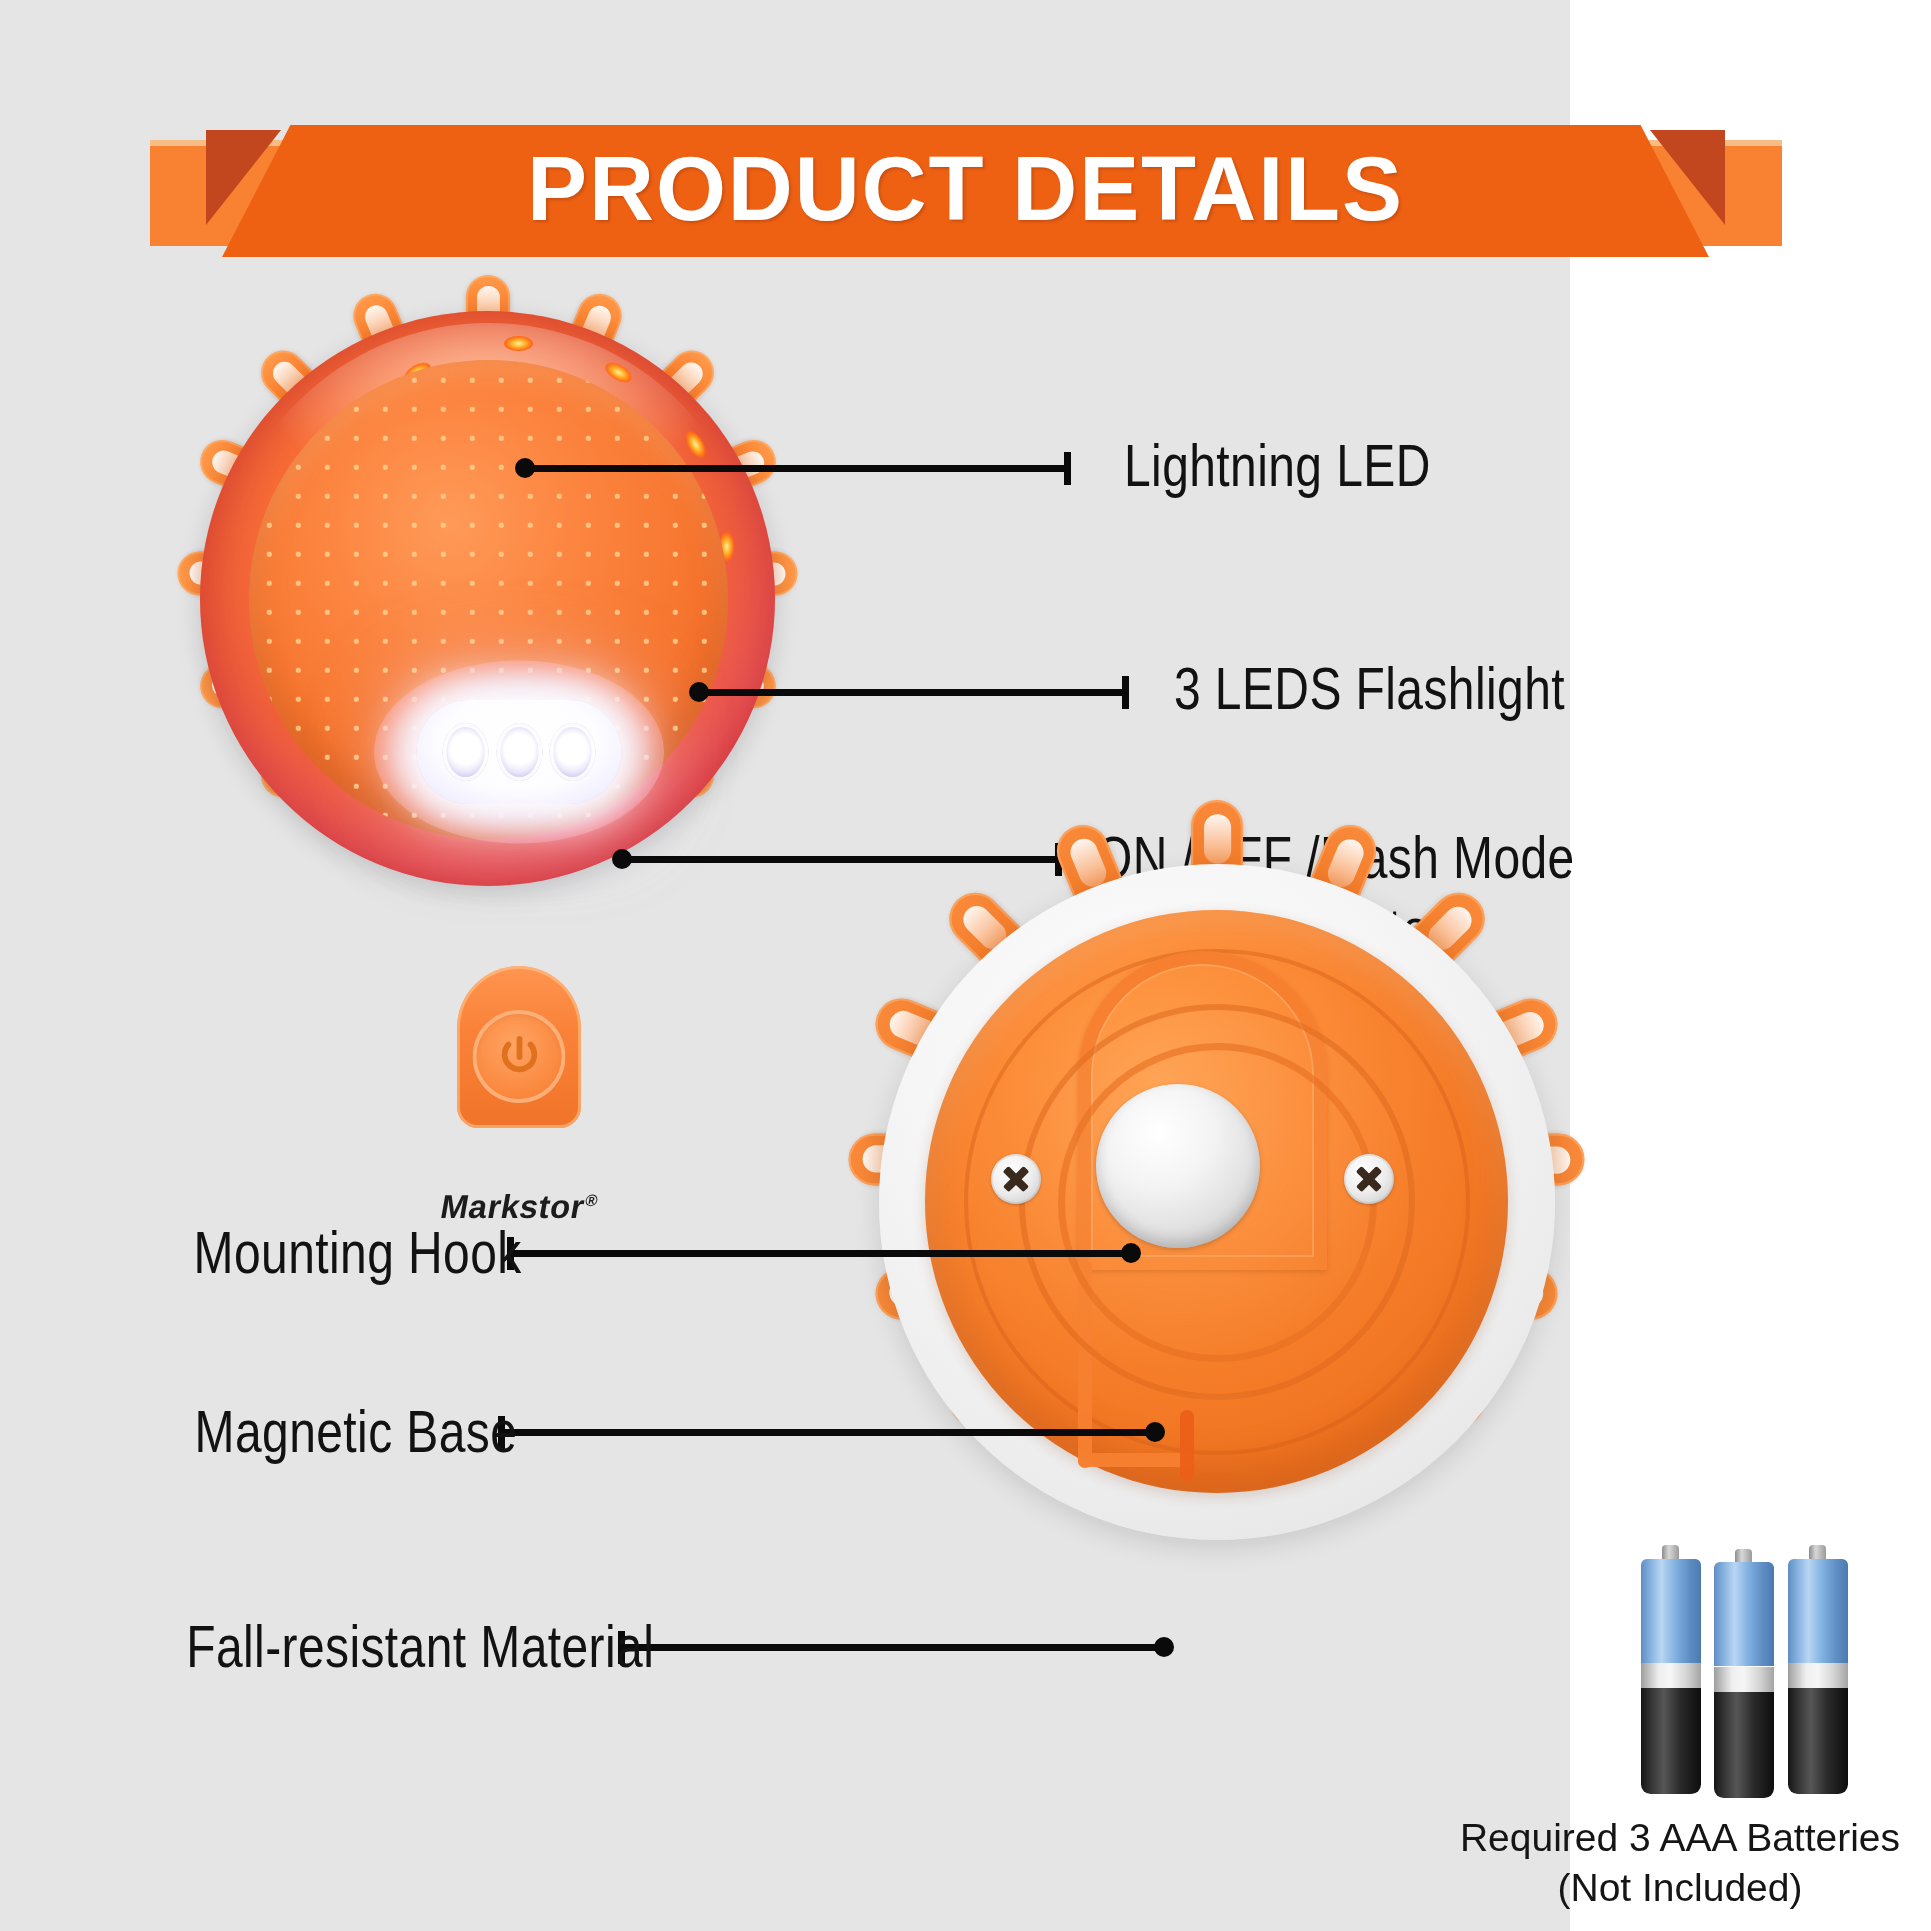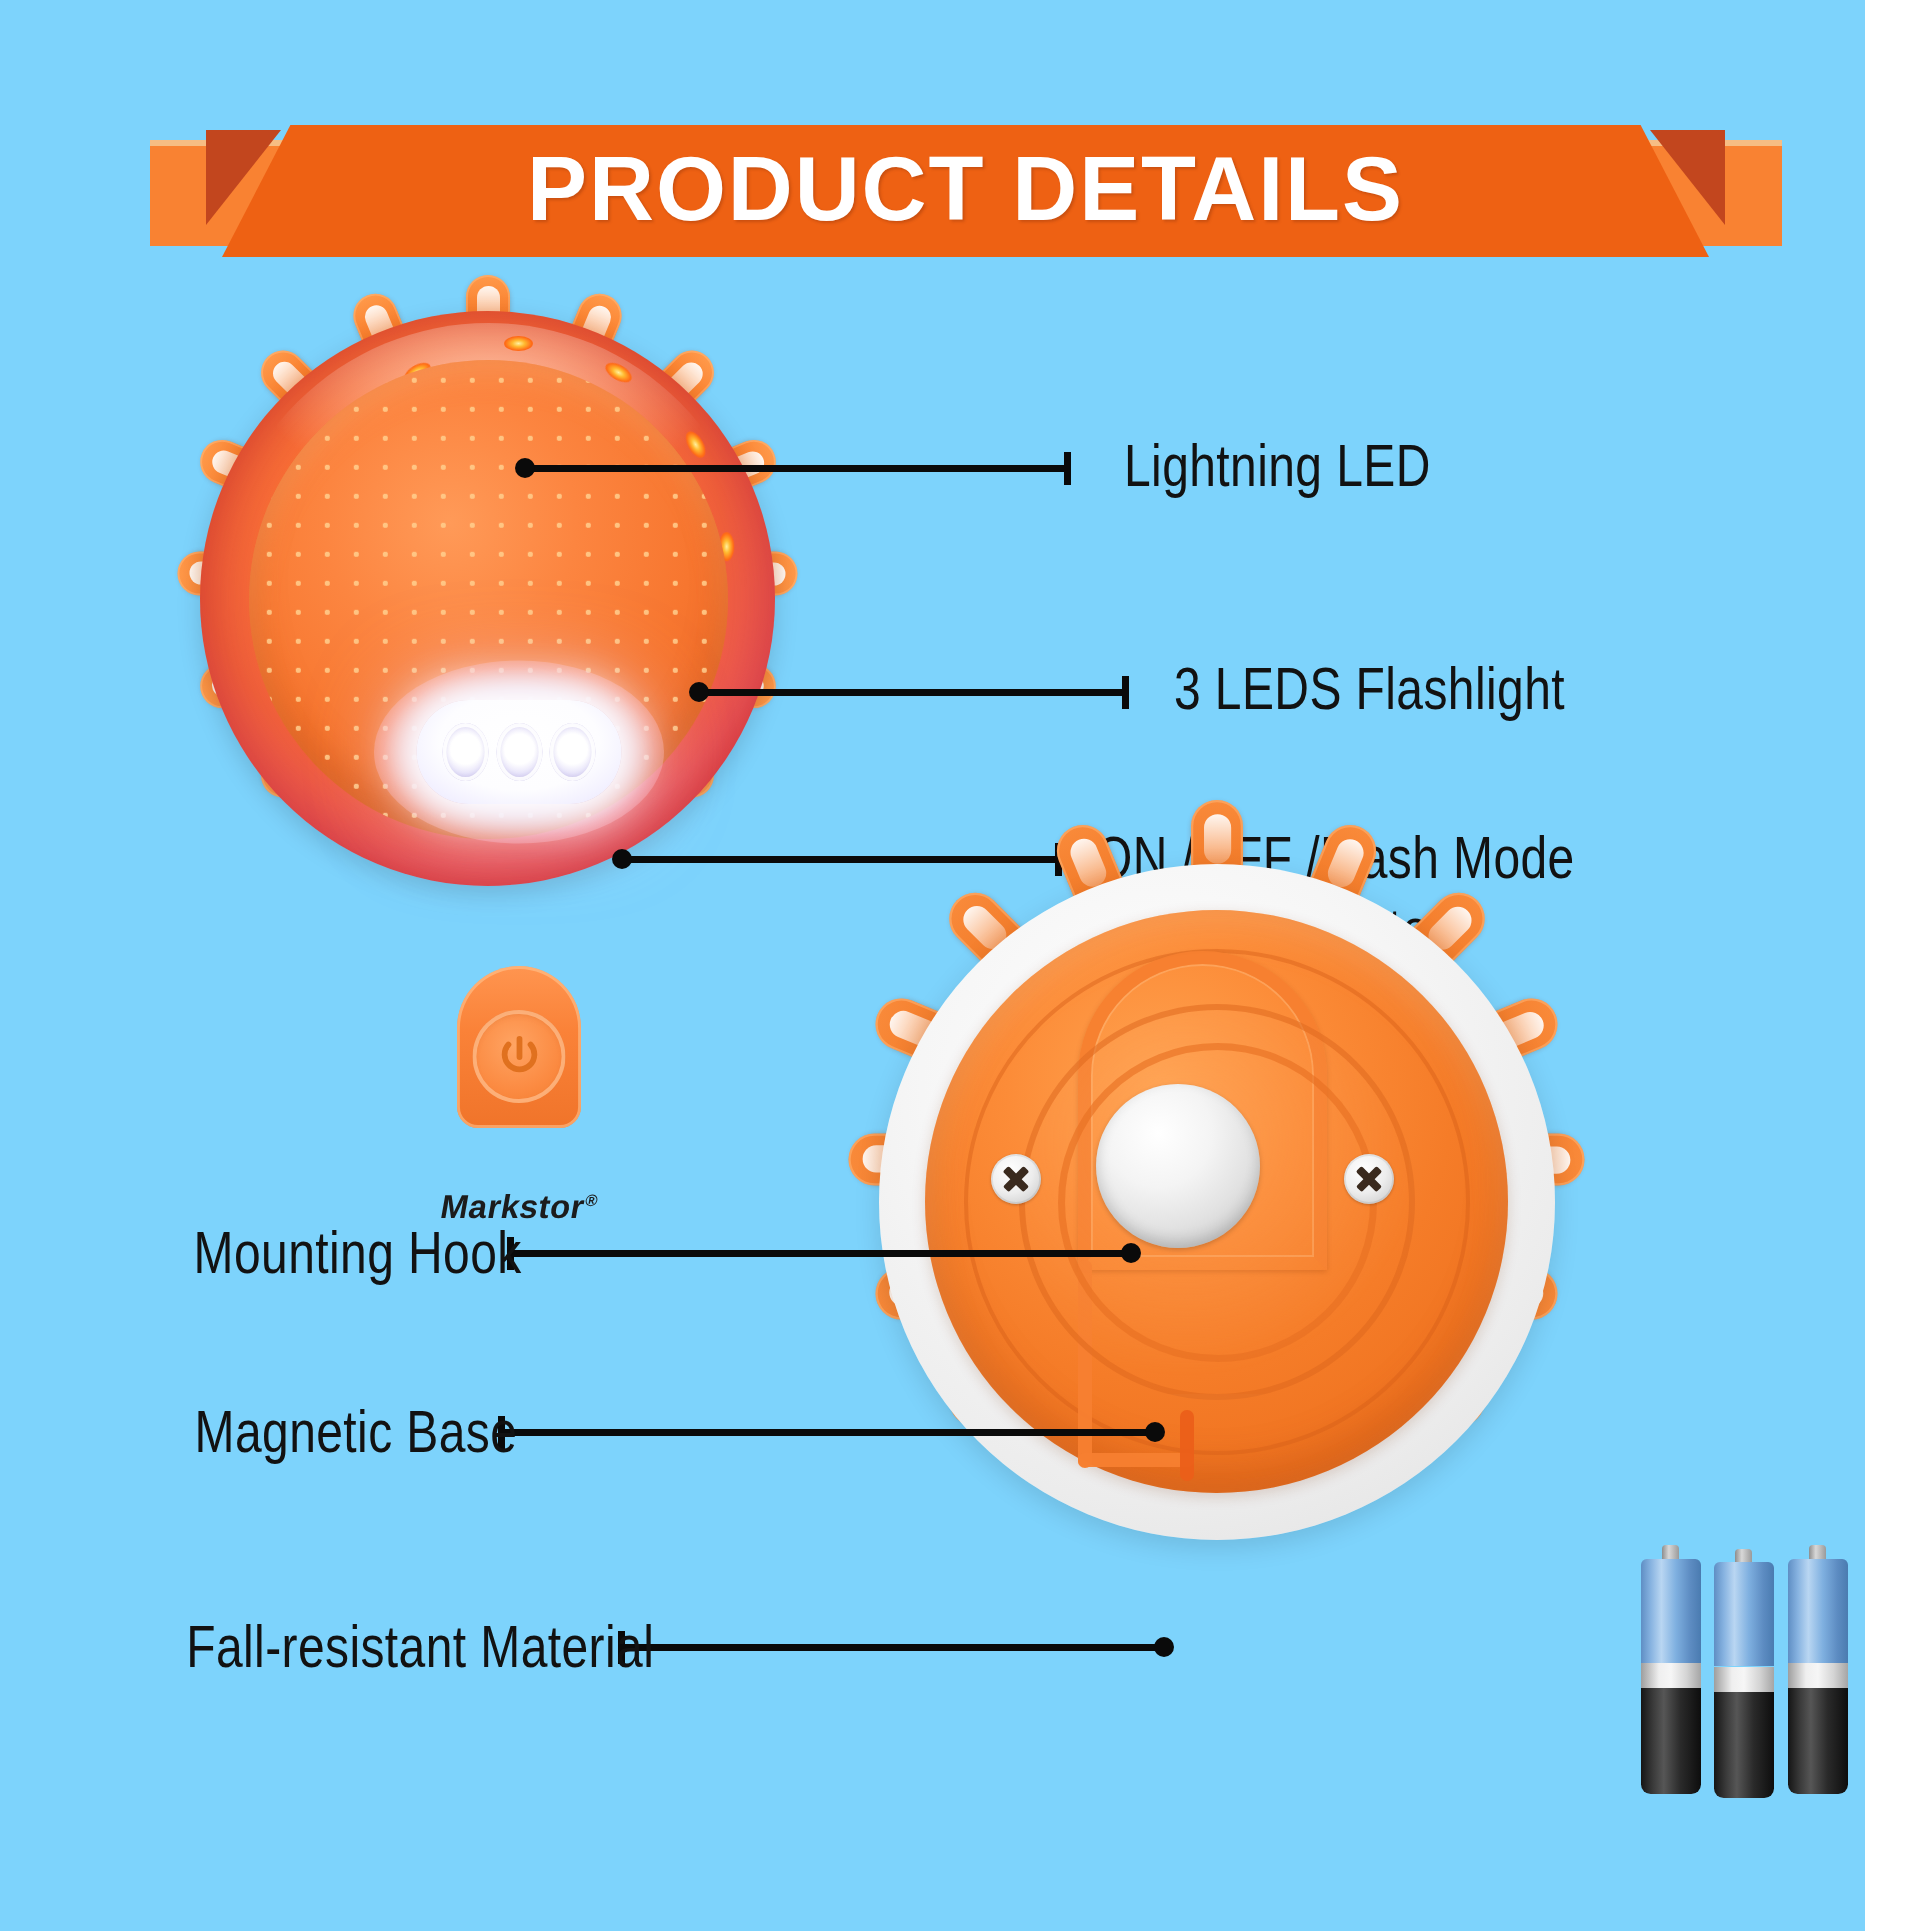--- a/index.html
+++ b/index.html
@@ -4,21 +4,21 @@
 <title>Product Details</title>
 <style>
   * { box-sizing: border-box; }
   html, body {
     margin: 0; padding: 0;
     width: 1931px; height: 1931px;
     background: #ffffff;
     font-family: "Liberation Sans", "DejaVu Sans", sans-serif;
     overflow: hidden;
   }
-  #page { position: relative; width: 1865px; height: 1931px; background:#7dd3fc; }
+  #page { position: relative; width: 1570px; height: 1931px; background:#e5e5e5; }
 
   
   .banner-wrap { position:absolute; left:0; top:72px; width:1931px; height:193px; }
   .banner-band {
     position:absolute; left:150px; top:68px; width:1632px; height:106px;
     background:#F98232;
   }
   .banner-band-sheen {
     position:absolute; left:150px; top:68px; width:1632px; height:5.8px;
     background:#F6BD84;
@@ -443,15 +443,19 @@
       <div class="batt-body"></div>
     </div>
     <div class="batt" style="left:147px; top:0px;">
       <div class="batt-nub"></div>
       <div class="batt-top"></div>
       <div class="batt-band"></div>
       <div class="batt-body"></div>
     </div>
   </div>
 
+  <div class="batt-caption">
+    <div>Required 3 AAA Batteries</div>
+    <div>(Not Included)</div>
+  </div>
 
 </div>
 
 
 </body></html>

